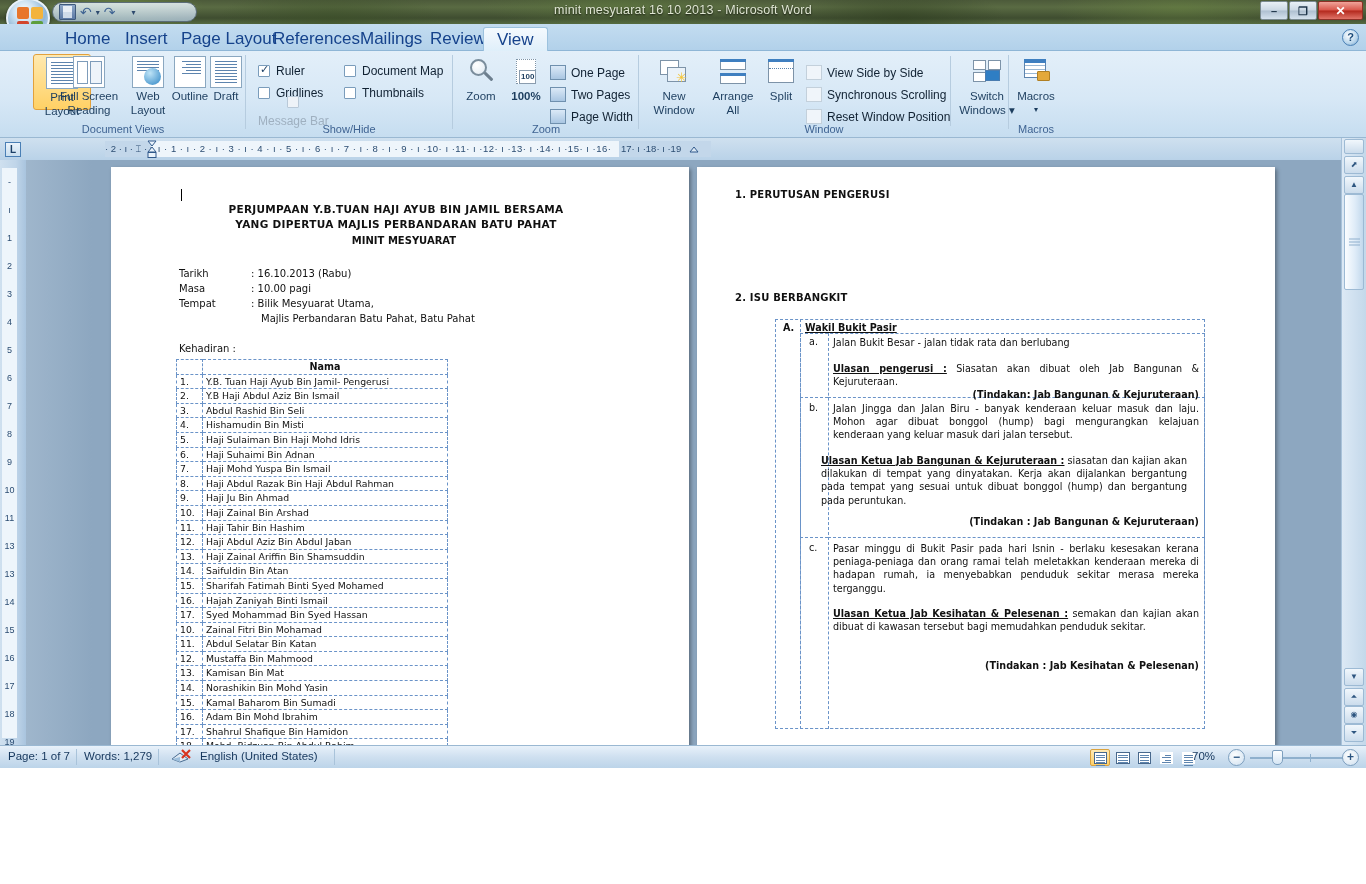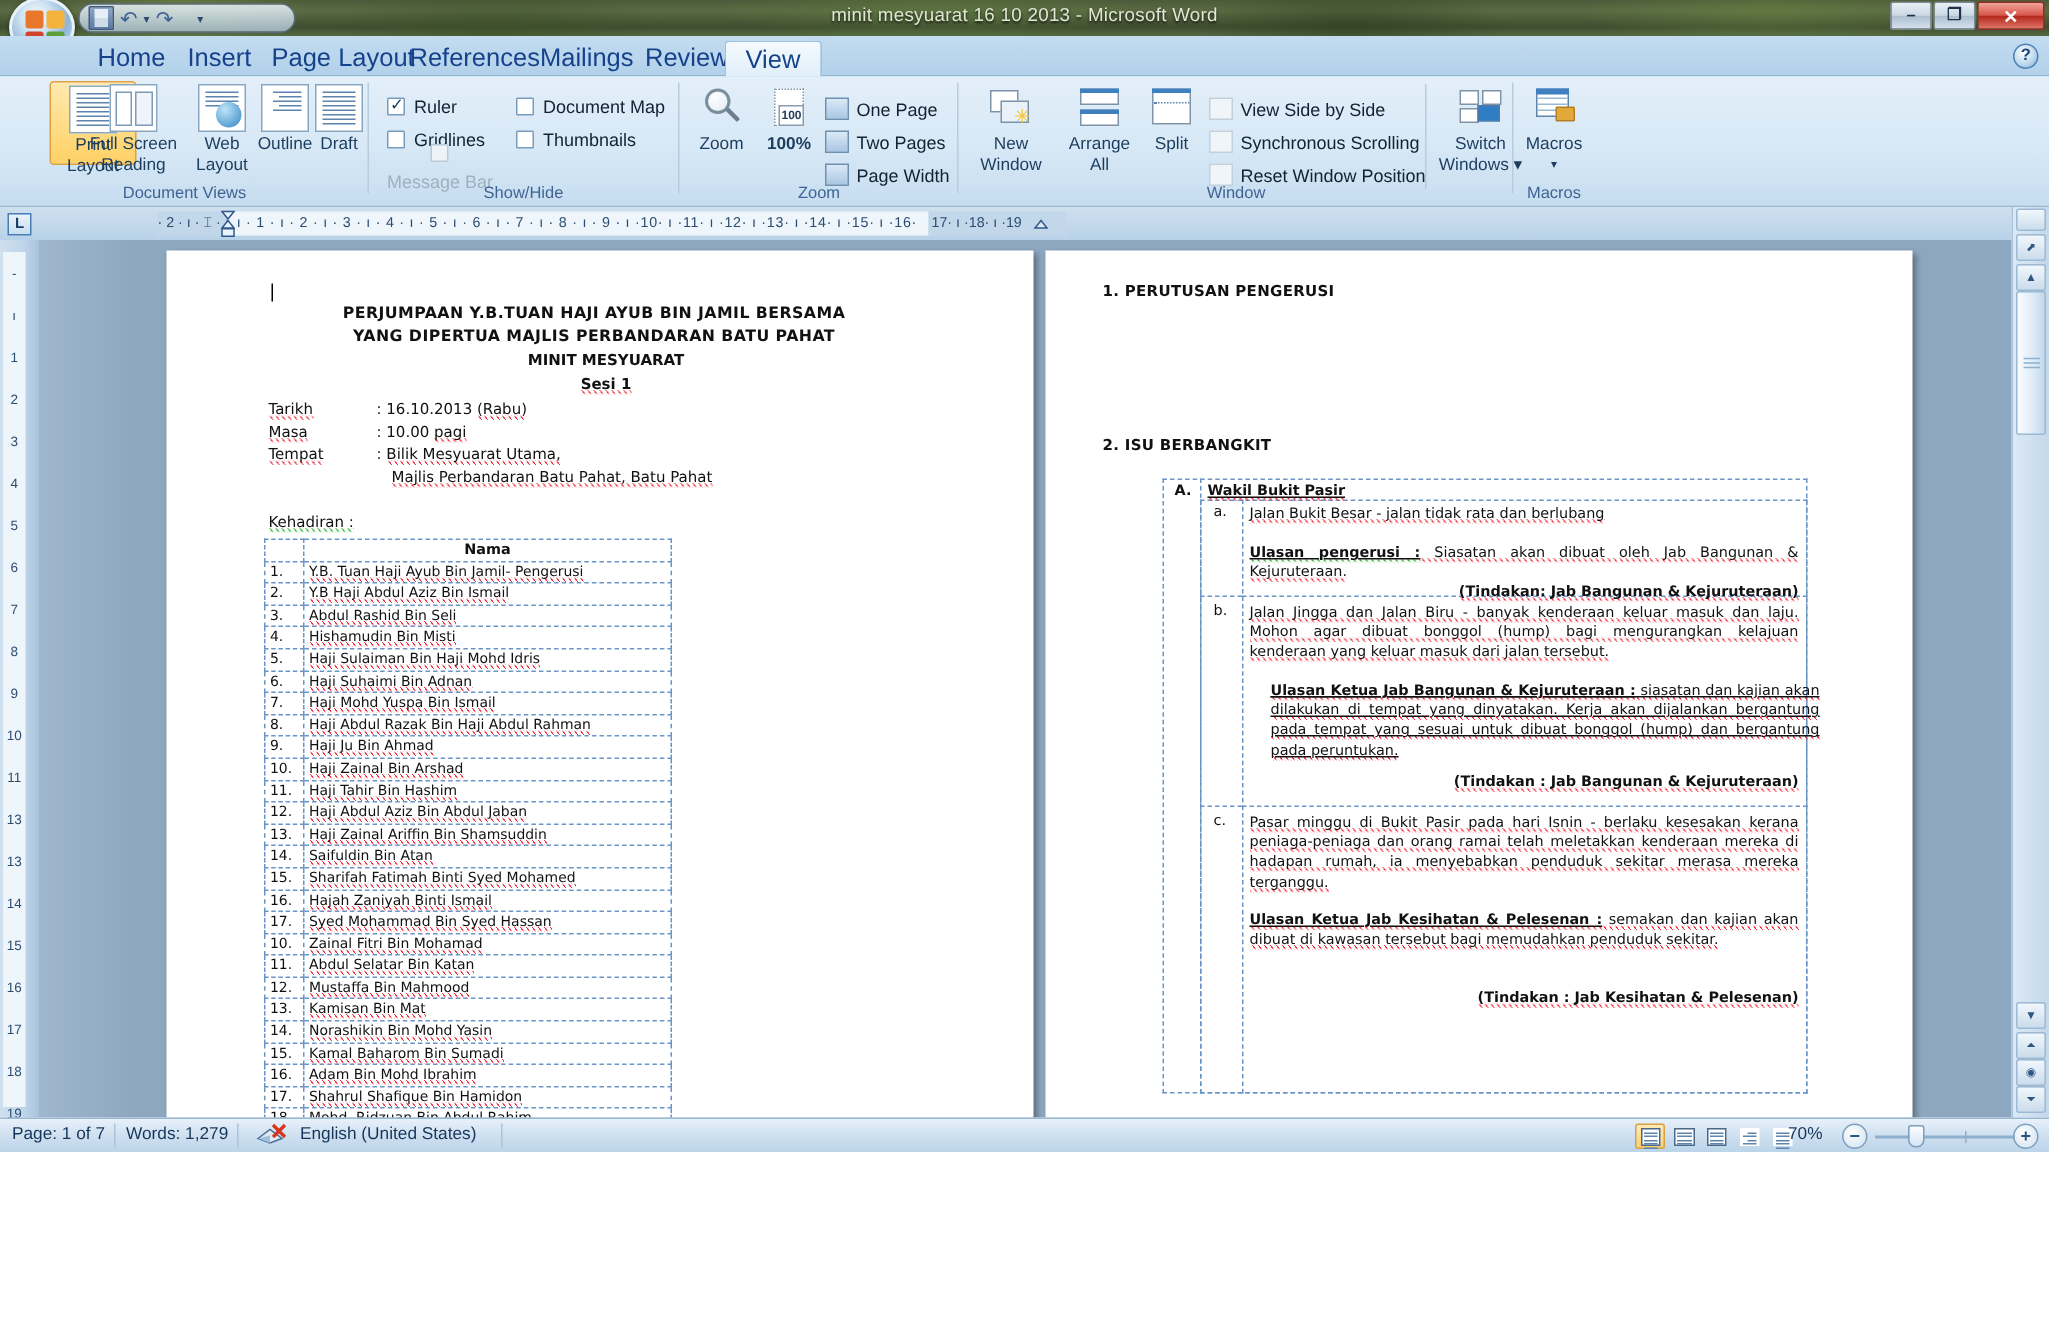--- a/index.html
+++ b/index.html
@@ -574,21 +574,20 @@
   </div>
 
   <div class="canvas">
 
     <div class="page left doc">
       <div class="caret"></div>
       <div class="ttl1">PERJUMPAAN Y.B.TUAN HAJI AYUB BIN JAMIL BERSAMA</div>
       <div class="ttl1" style="top:38px">YANG DIPERTUA MAJLIS PERBANDARAN BATU PAHAT</div>
 
       <div class="ctr" style="left:68px; top:68px; width:450px;">MINIT MESYUARAT</div>
-      <div class="ctr" style="left:68px; top:84px; width:450px;"><span class="sqr">Sesi 1</span></div>
 
       <div class="kv" style="left:68px; top:101px;">
         <span class="k sqr">Tarikh</span>
         <span class="v">: 16.10.2013  <span class="sqr">(Rabu)</span></span>
       </div>
       <div class="kv" style="left:68px; top:116px;">
         <span class="k sqr">Masa</span>
         <span class="v">: 10.00 <span class="sqr">pagi</span></span>
       </div>
       <div class="kv" style="left:68px; top:131px;">
@@ -733,21 +732,21 @@
       <div style="position:absolute; left:86px; top:155px; font-size:9.6px; font-weight:bold;">A.</div>
       <div style="position:absolute; left:108px; top:155px; font-size:9.6px; font-weight:bold; text-decoration:underline;"><span class="sqr">Wakil Bukit Pasir</span></div>
 
       <div style="position:absolute; left:112px; top:169px; font-size:9.6px;">a.</div>
       <div class="bodytxt" style="left:136px; top:169px; width:366px;"><span class="sqr">Jalan Bukit Besar - jalan tidak rata  dan berlubang</span></div>
       <div class="bodytxt" style="left:136px; top:195px; width:366px;"><b class="u sqg">Ulasan pengerusi :</b><span class="sqr"> Siasatan akan dibuat oleh Jab Bangunan &amp; Kejuruteraan.</span></div>
       <div class="bodytxt rt" style="left:136px; top:221px; width:366px;"><b class="sqr">(Tindakan: Jab Bangunan &amp; Kejuruteraan)</b></div>
 
       <div style="position:absolute; left:112px; top:235px; font-size:9.6px;">b.</div>
       <div class="bodytxt" style="left:136px; top:235px; width:366px;"><span class="sqr">Jalan Jingga dan Jalan Biru - banyak kenderaan keluar masuk dan laju. Mohon agar dibuat bonggol (hump) bagi mengurangkan kelajuan kenderaan yang keluar masuk dari jalan tersebut.</span></div>
-      <div class="bodytxt" style="left:150px; top:287px; width:366px;text-decoration:underline;"><b class="u sqr">Ulasan Ketua Jab Bangunan &amp; Kejuruteraan :</b><span class="sqr"> siasatan dan kajian akan dilakukan di tempat yang dinyatakan.  Kerja akan dijalankan bergantung pada tempat yang sesuai untuk dibuat bonggol (hump) dan bergantung pada peruntukan.</span></div>
+      <div class="bodytxt" style="left:124px; top:287px; width:366px;"><b class="u sqr">Ulasan Ketua Jab Bangunan &amp; Kejuruteraan :</b><span class="sqr"> siasatan dan kajian akan dilakukan di tempat yang dinyatakan.  Kerja akan dijalankan bergantung pada tempat yang sesuai untuk dibuat bonggol (hump) dan bergantung pada peruntukan.</span></div>
       <div class="bodytxt rt" style="left:136px; top:348px; width:366px;"><b class="sqr">(Tindakan : Jab Bangunan &amp; Kejuruteraan)</b></div>
 
       <div style="position:absolute; left:112px; top:375px; font-size:9.6px;">c.</div>
       <div class="bodytxt" style="left:136px; top:375px; width:366px;"><span class="sqr">Pasar minggu di Bukit Pasir pada hari Isnin - berlaku kesesakan kerana peniaga-peniaga dan orang ramai telah meletakkan kenderaan mereka di hadapan rumah, ia menyebabkan penduduk sekitar merasa mereka terganggu.</span></div>
       <div class="bodytxt" style="left:136px; top:440px; width:366px;"><b class="u sqr">Ulasan Ketua Jab Kesihatan &amp; Pelesenan  :</b><span class="sqr"> semakan dan kajian akan dibuat di kawasan tersebut bagi memudahkan penduduk sekitar.</span></div>
       <div class="bodytxt rt" style="left:136px; top:492px; width:366px;"><b class="sqr">(Tindakan : Jab Kesihatan &amp; Pelesenan)</b></div>
     </div>
   </div>
 
   <div class="vscroll">

